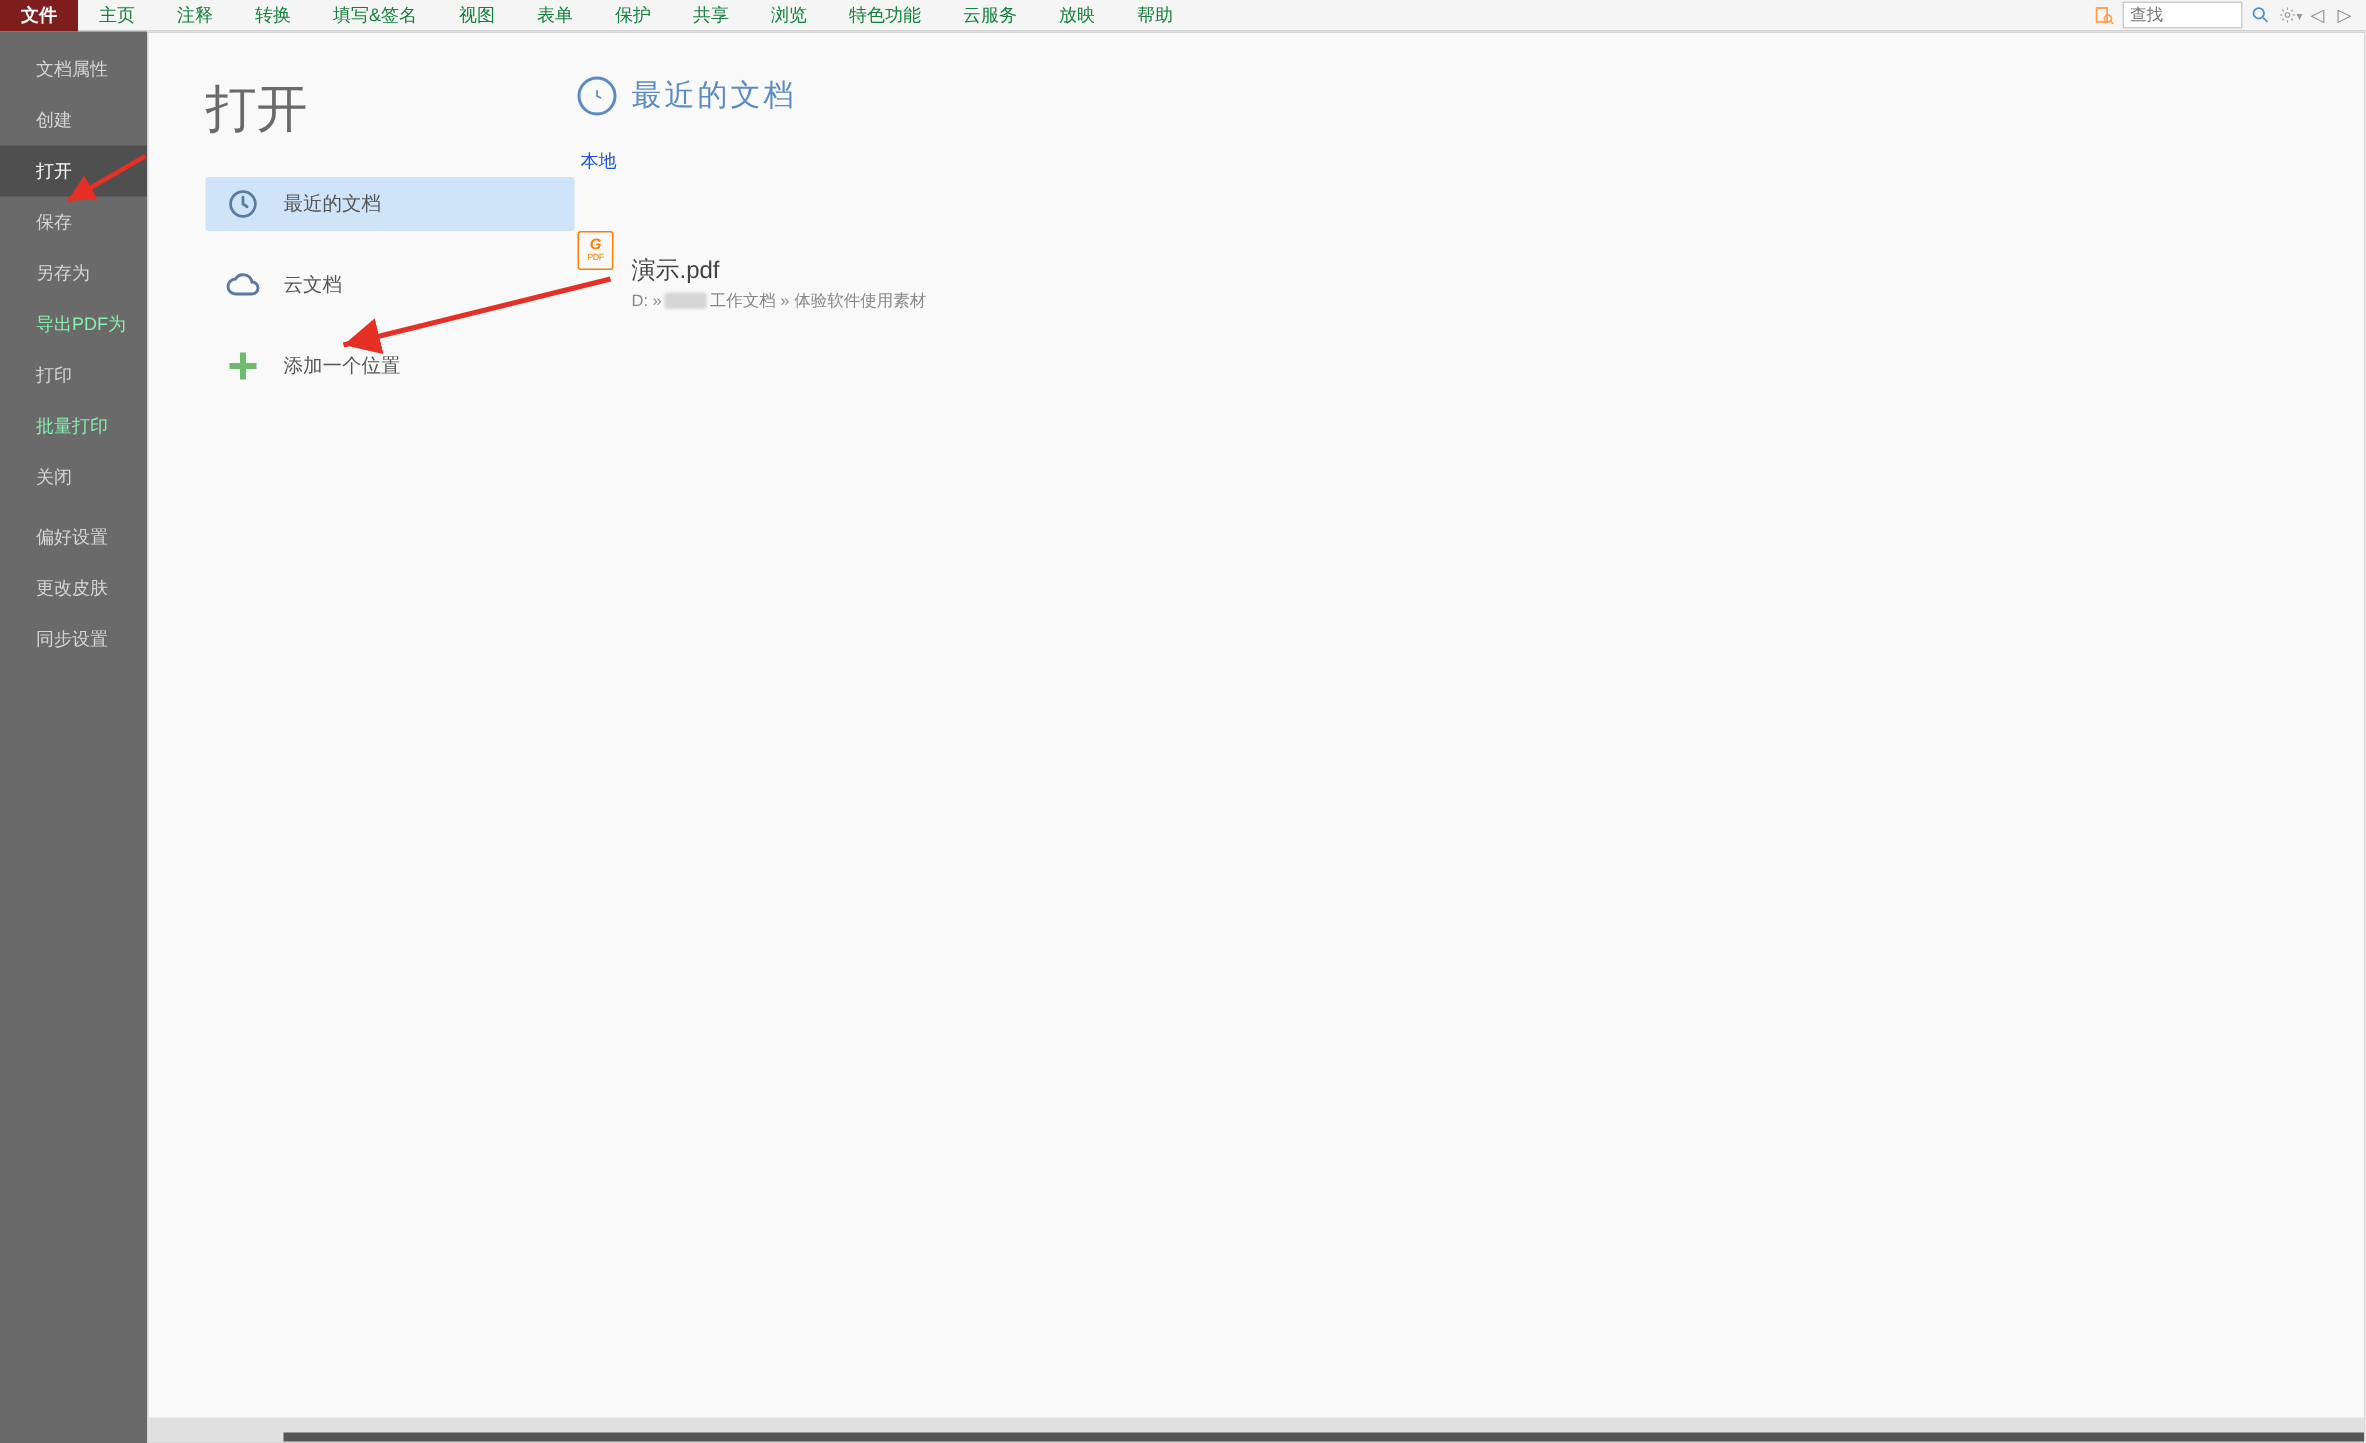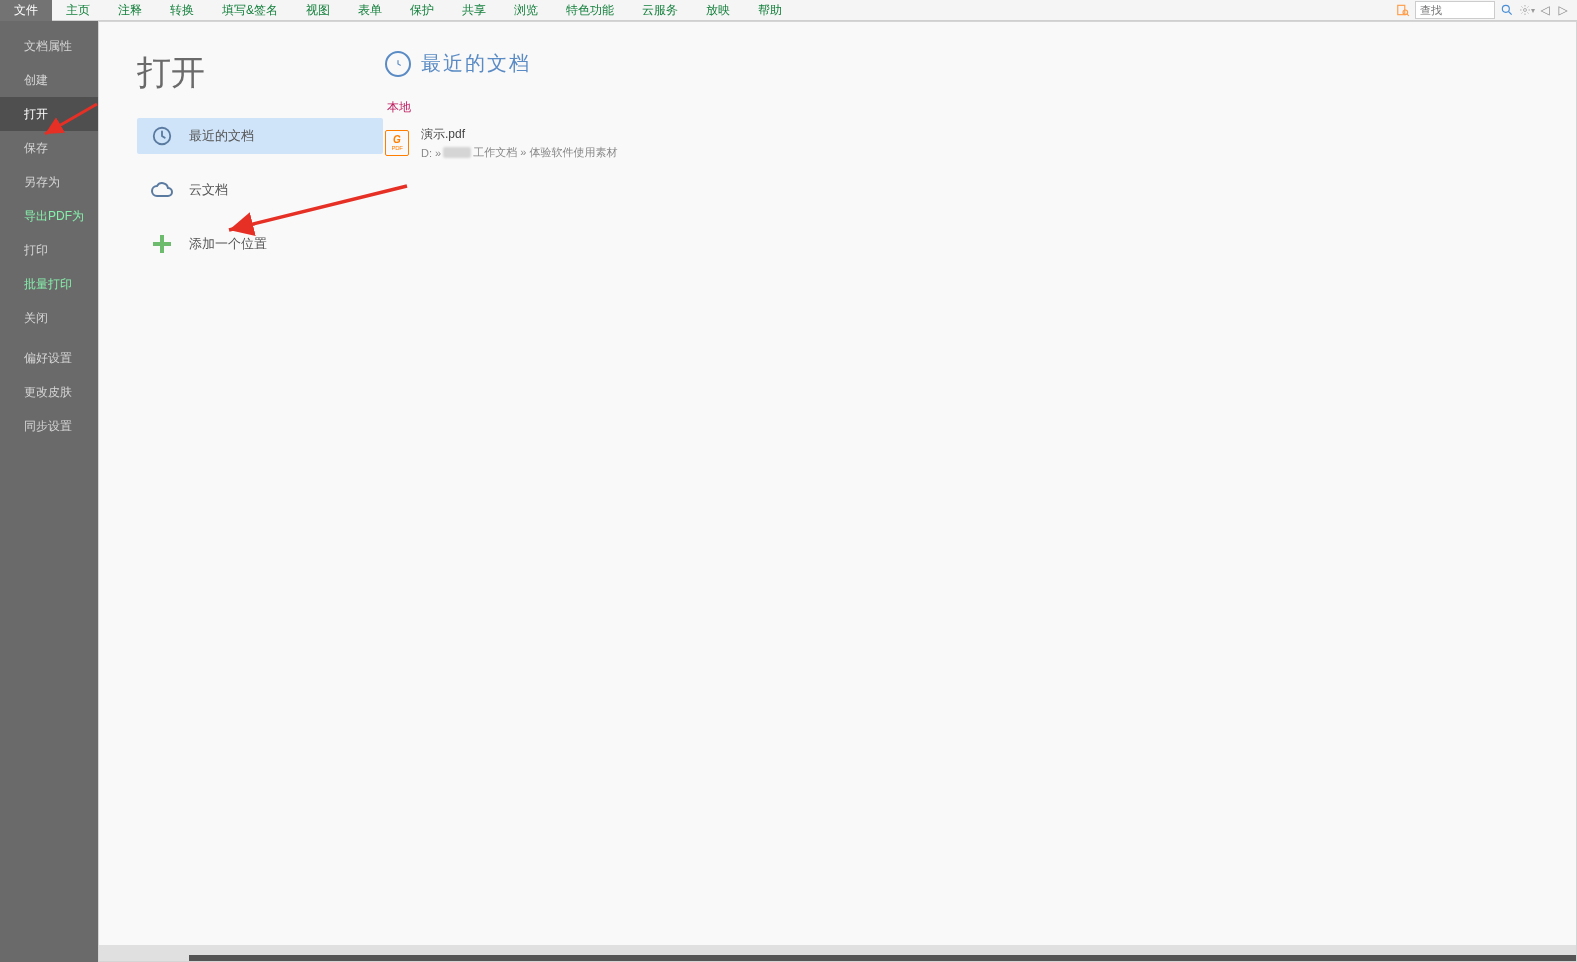--- a/index.html
+++ b/index.html
@@ -1,20 +1,20 @@
 <!DOCTYPE html>
 <html><head>
   <meta charset="utf-8">
   <style>
     * { margin: 0; padding: 0; box-sizing: border-box; font-family: "Microsoft YaHei", sans-serif; }
     body { width: 1577px; height: 962px; background: #f0f0f0; overflow: hidden; }
 
     .menubar { height: 21px; background: #f5f5f5; display: flex; align-items: center; border-bottom: 1px solid #d0d0d0; }
     .menu-tab { padding: 0 14px; height: 21px; line-height: 21px; font-size: 12px; color: #15803d; cursor: pointer; white-space: nowrap; }
-    .menu-tab.active { background: #737373; color: #fff; }
+    .menu-tab.active { background: #7f1d1d; color: #fff; font-weight: bold; }
     .menubar-spacer { flex: 1; }
     .menubar-right { display: flex; align-items: center; gap: 2px; padding-right: 6px; }
     .search-icon-btn { width: 20px; height: 18px; display: flex; align-items: center; justify-content: center; }
     .search-box { width: 80px; height: 18px; background: #fff; border: 1px solid #ccc; display: flex; align-items: center; padding: 0 4px; }
     .search-box input { border: none; outline: none; width: 100%; font-size: 11px; color: #999; background: transparent; }
     .search-go { width: 20px; height: 18px; display: flex; align-items: center; justify-content: center; }
     .top-icon { width: 16px; height: 16px; display: flex; align-items: center; justify-content: center; color: #888; }
 
     .body-wrap { display: flex; height: calc(100% - 21px); }
     .sidebar { width: 98px; background: #6a6a6a; color: #d5d5d5; padding-top: 8px; }
@@ -28,27 +28,27 @@
     .page-title { font-size: 34px; color: #6a6a6a; font-weight: 300; margin-bottom: 22px; }
     .source-list { display: flex; flex-direction: column; gap: 18px; padding-right: 0; }
     .source-item { display: flex; align-items: center; gap: 14px; height: 36px; padding-left: 12px; cursor: pointer; font-size: 13px; color: #555; width: 246px; }
     .source-item.sel { background: #cfe4f9; border-radius: 2px; }
     .source-icon { width: 26px; height: 26px; display: flex; align-items: center; justify-content: center; color: #5a7aa0; flex-shrink: 0; }
 
     .col-right { flex: 1; padding: 28px 30px 0 0; }
     .recent-header { display: flex; align-items: center; gap: 10px; margin-bottom: 22px; }
     .recent-header-icon { width: 26px; height: 26px; border: 2px solid #5a8bc4; border-radius: 50%; display: flex; align-items: center; justify-content: center; }
     .recent-title { font-size: 20px; color: #5a8bc4; font-weight: 400; letter-spacing: 2px; }
-    .section-label { font-size: 12px; color: #be185d; margin-bottom: 8px; padding-left: 2px; }
+    .section-label { font-size: 12px; color: #1d4ed8; margin-bottom: 8px; padding-left: 2px; }
     .file-row { display: flex; align-items: center; gap: 12px; cursor: pointer; padding: 2px 0; }
     .file-icon { width: 24px; height: 26px; border: 1.5px solid #ff7e00; border-radius: 2px; display: flex; flex-direction: column; align-items: center; justify-content: center; position: relative; flex-shrink: 0; }
     .file-icon-g { color: #ff7e00; font-size: 10px; font-weight: bold; line-height: 1; font-style: italic; }
     .file-icon-pdf { color: #ff7e00; font-size: 6px; line-height: 1; letter-spacing: -0.3px; }
     .file-info { display: flex; flex-direction: column; gap: 2px; }
-    .file-name { font-size: 12px; color: #444; }
+    .file-name { font-size: 16px; color: #444; margin-top: 44px; }
     .file-path { font-size: 11px; color: #888; display: flex; align-items: center; gap: 2px; }
     .path-blur { display: inline-block; width: 28px; height: 11px; background: #d5d5d5; border-radius: 2px; filter: blur(1px); }
 
     .bottom-bar { position: absolute; bottom: 0; left: 0; right: 0; height: 16px; background: #e0e0e0; }
     .bottom-bar-dark { position: absolute; bottom: 0; left: 90px; right: 0; height: 6px; background: #555; }
 
     
     .arrow { position: absolute; pointer-events: none; }
     .arrow svg { width: 100%; height: 100%; }
   </style>

